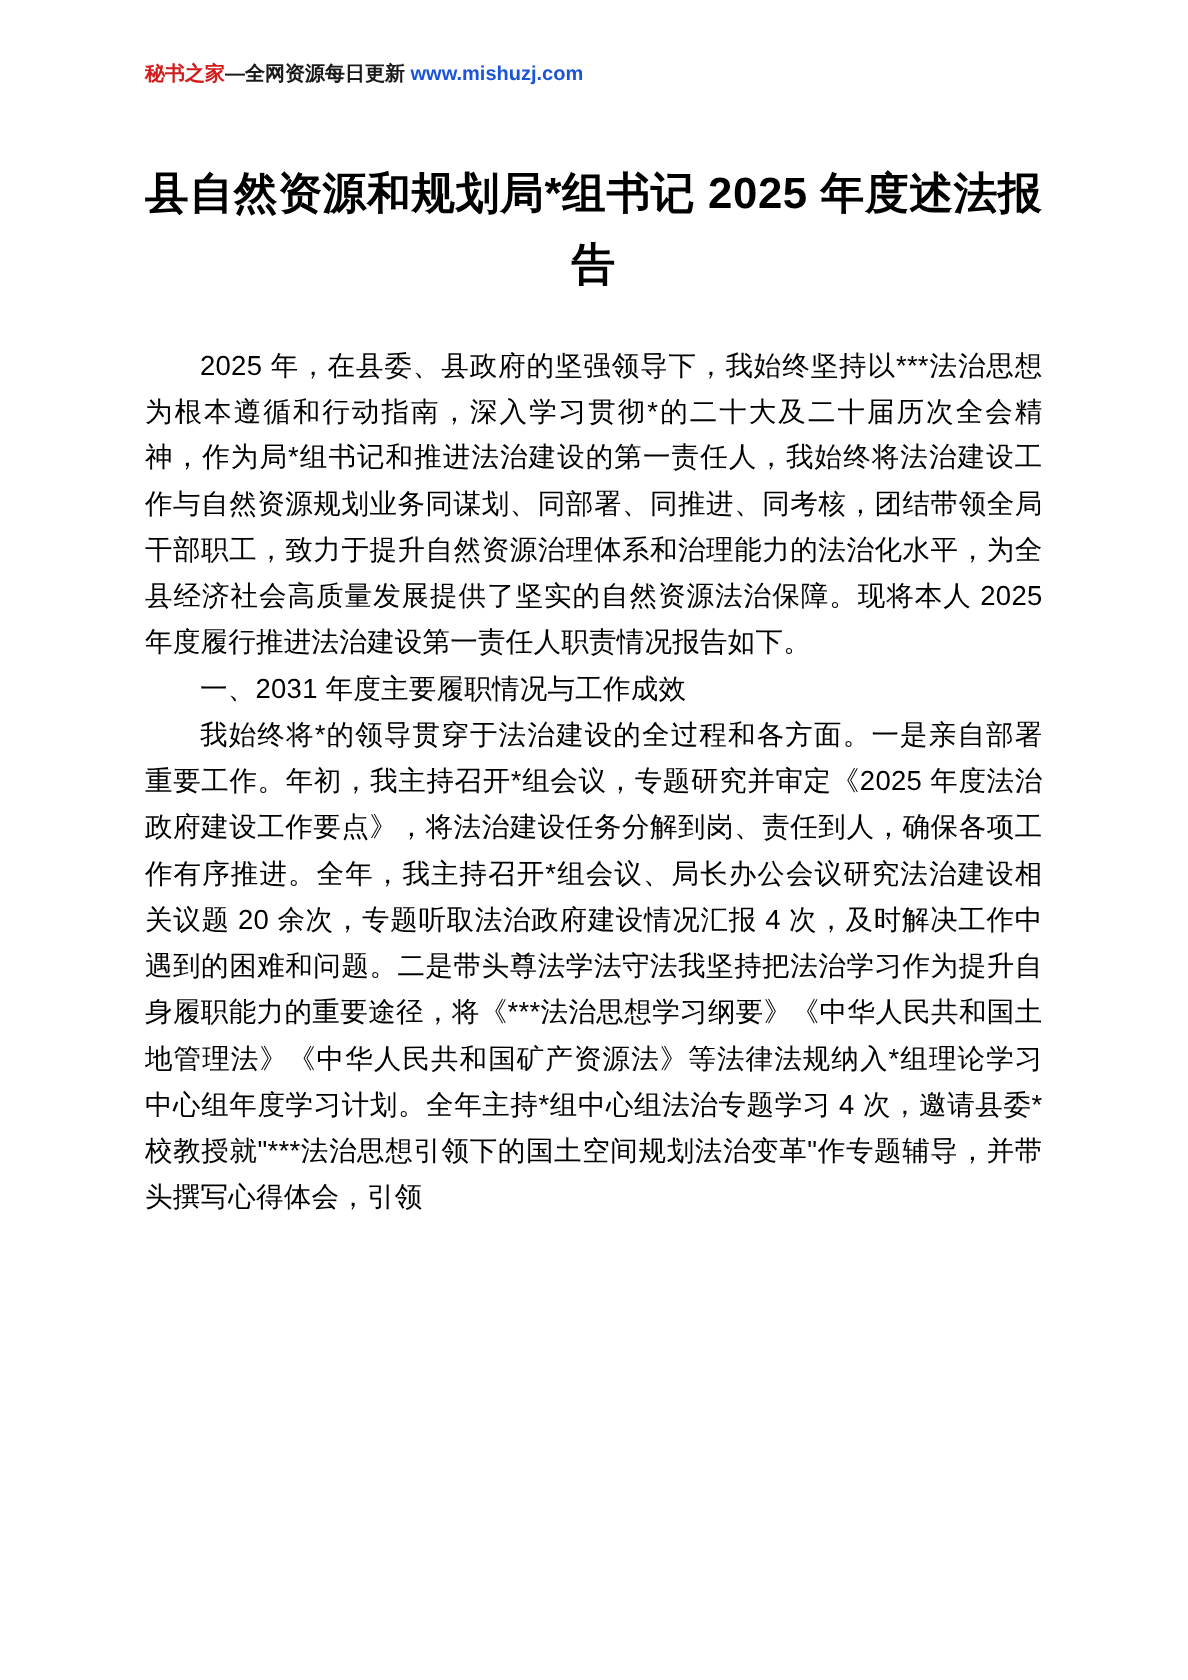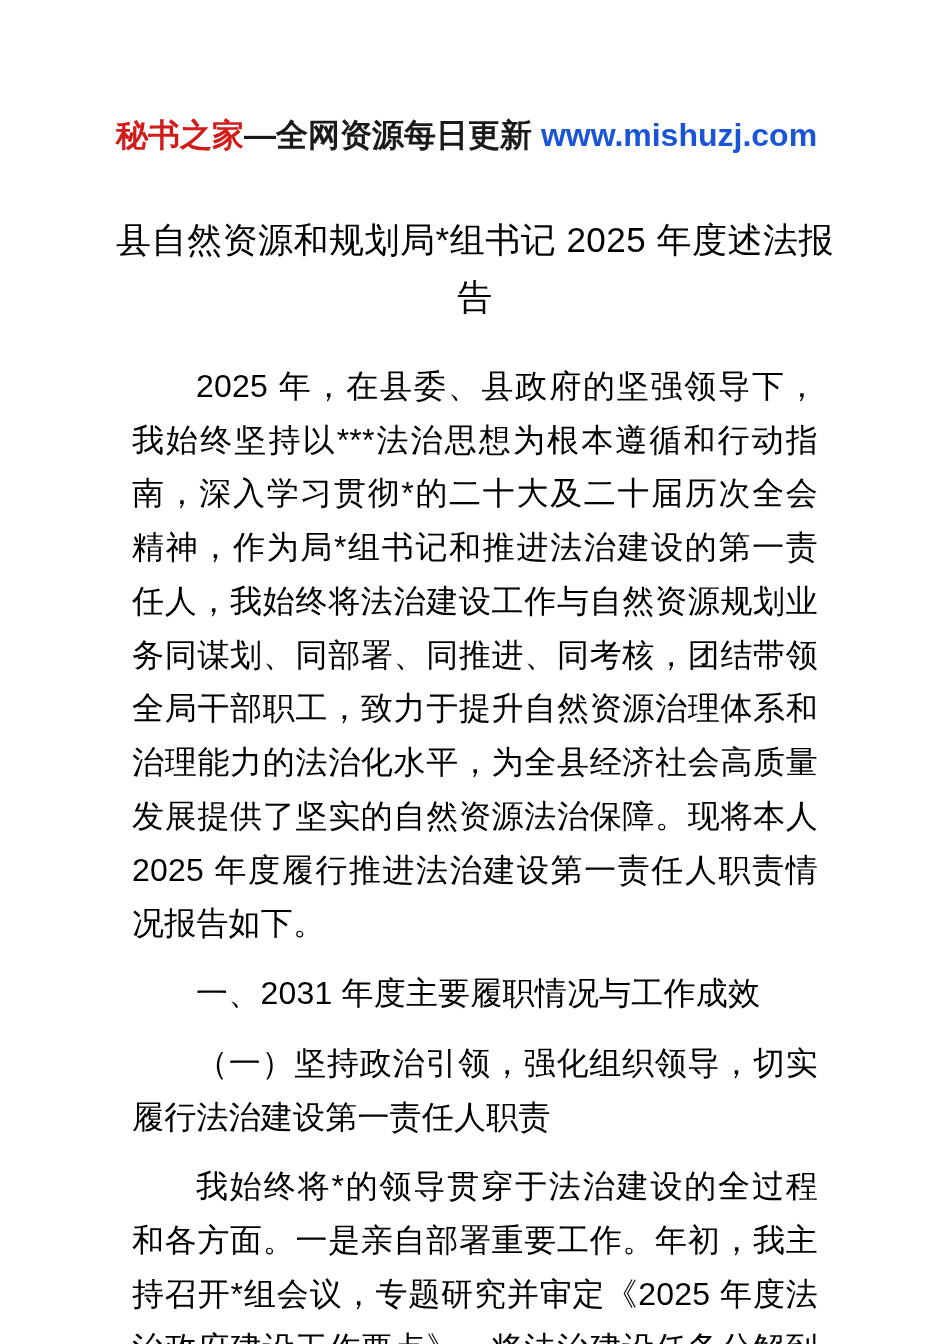--- a/index.html
+++ b/index.html
@@ -15,47 +15,47 @@
     overflow: hidden;
   }
   .page {
     position: relative;
     width: 950px;
     height: 1344px;
     box-sizing: border-box;
     padding: 0 116px;
   }
   .watermark {
-    margin-top: 116px;
-    font-size: 32px;
+    margin-top: 50px;
+    font-size: 16px;
     line-height: 1.2;
     font-family: "Liberation Sans", sans-serif;
     font-weight: bold;
     white-space: nowrap;
   }
   .wm-brand { color: #d21b1b; }
   .wm-mid { color: #1a1a1a; font-weight: bold; }
   .wm-url { color: #1a55d8; }
 
   .doc-title {
     margin-top: 58px;
     font-size: 35px;
-    font-weight: normal;
+    font-weight: bold;
     line-height: 1.62;
     text-align: center;
     letter-spacing: 0.5px;
     font-family: "Liberation Sans", "DejaVu Sans", sans-serif;
   }
 
   .body-text {
     margin-top: 34px;
   }
   p.para {
-    margin: 16px;
-    font-size: 32px;
+    margin: 0;
+    font-size: 22px;
     line-height: 1.68;
     text-align: justify;
     text-justify: inter-ideograph;
     font-family: "Liberation Sans", "DejaVu Sans", sans-serif;
     letter-spacing: 0.2px;
   }
   p.indent {
     text-indent: 2em;
   }
   p.indent-heading {
@@ -69,17 +69,16 @@
 
   <div class="watermark">
     <span class="wm-brand">秘书之家</span><span class="wm-mid">—全网资源每日更新 </span><span class="wm-url">www.mishuzj.com</span>
   </div>
 
   <h1 class="doc-title">县自然资源和规划局*组书记 2025 年度述法报告</h1>
 
   <div class="body-text">
     <p class="para indent">2025 年，在县委、县政府的坚强领导下，我始终坚持以***法治思想为根本遵循和行动指南，深入学习贯彻*的二十大及二十届历次全会精神，作为局*组书记和推进法治建设的第一责任人，我始终将法治建设工作与自然资源规划业务同谋划、同部署、同推进、同考核，团结带领全局干部职工，致力于提升自然资源治理体系和治理能力的法治化水平，为全县经济社会高质量发展提供了坚实的自然资源法治保障。现将本人 2025 年度履行推进法治建设第一责任人职责情况报告如下。</p>
     <p class="para indent-heading">一、2031 年度主要履职情况与工作成效</p>
-    <p class="para indent-heading">（一）坚持政治引领，强化组织领导，切实履行法治建设第一责任人职责</p>
     <p class="para indent">我始终将*的领导贯穿于法治建设的全过程和各方面。一是亲自部署重要工作。年初，我主持召开*组会议，专题研究并审定《2025 年度法治政府建设工作要点》，将法治建设任务分解到岗、责任到人，确保各项工作有序推进。全年，我主持召开*组会议、局长办公会议研究法治建设相关议题 20 余次，专题听取法治政府建设情况汇报 4 次，及时解决工作中遇到的困难和问题。二是带头尊法学法守法我坚持把法治学习作为提升自身履职能力的重要途径，将《***法治思想学习纲要》《中华人民共和国土地管理法》《中华人民共和国矿产资源法》等法律法规纳入*组理论学习中心组年度学习计划。全年主持*组中心组法治专题学习 4 次，邀请县委*校教授就"***法治思想引领下的国土空间规划法治变革"作专题辅导，并带头撰写心得体会，引领</p>
   </div>
 
 </div>
 
 </body></html>

